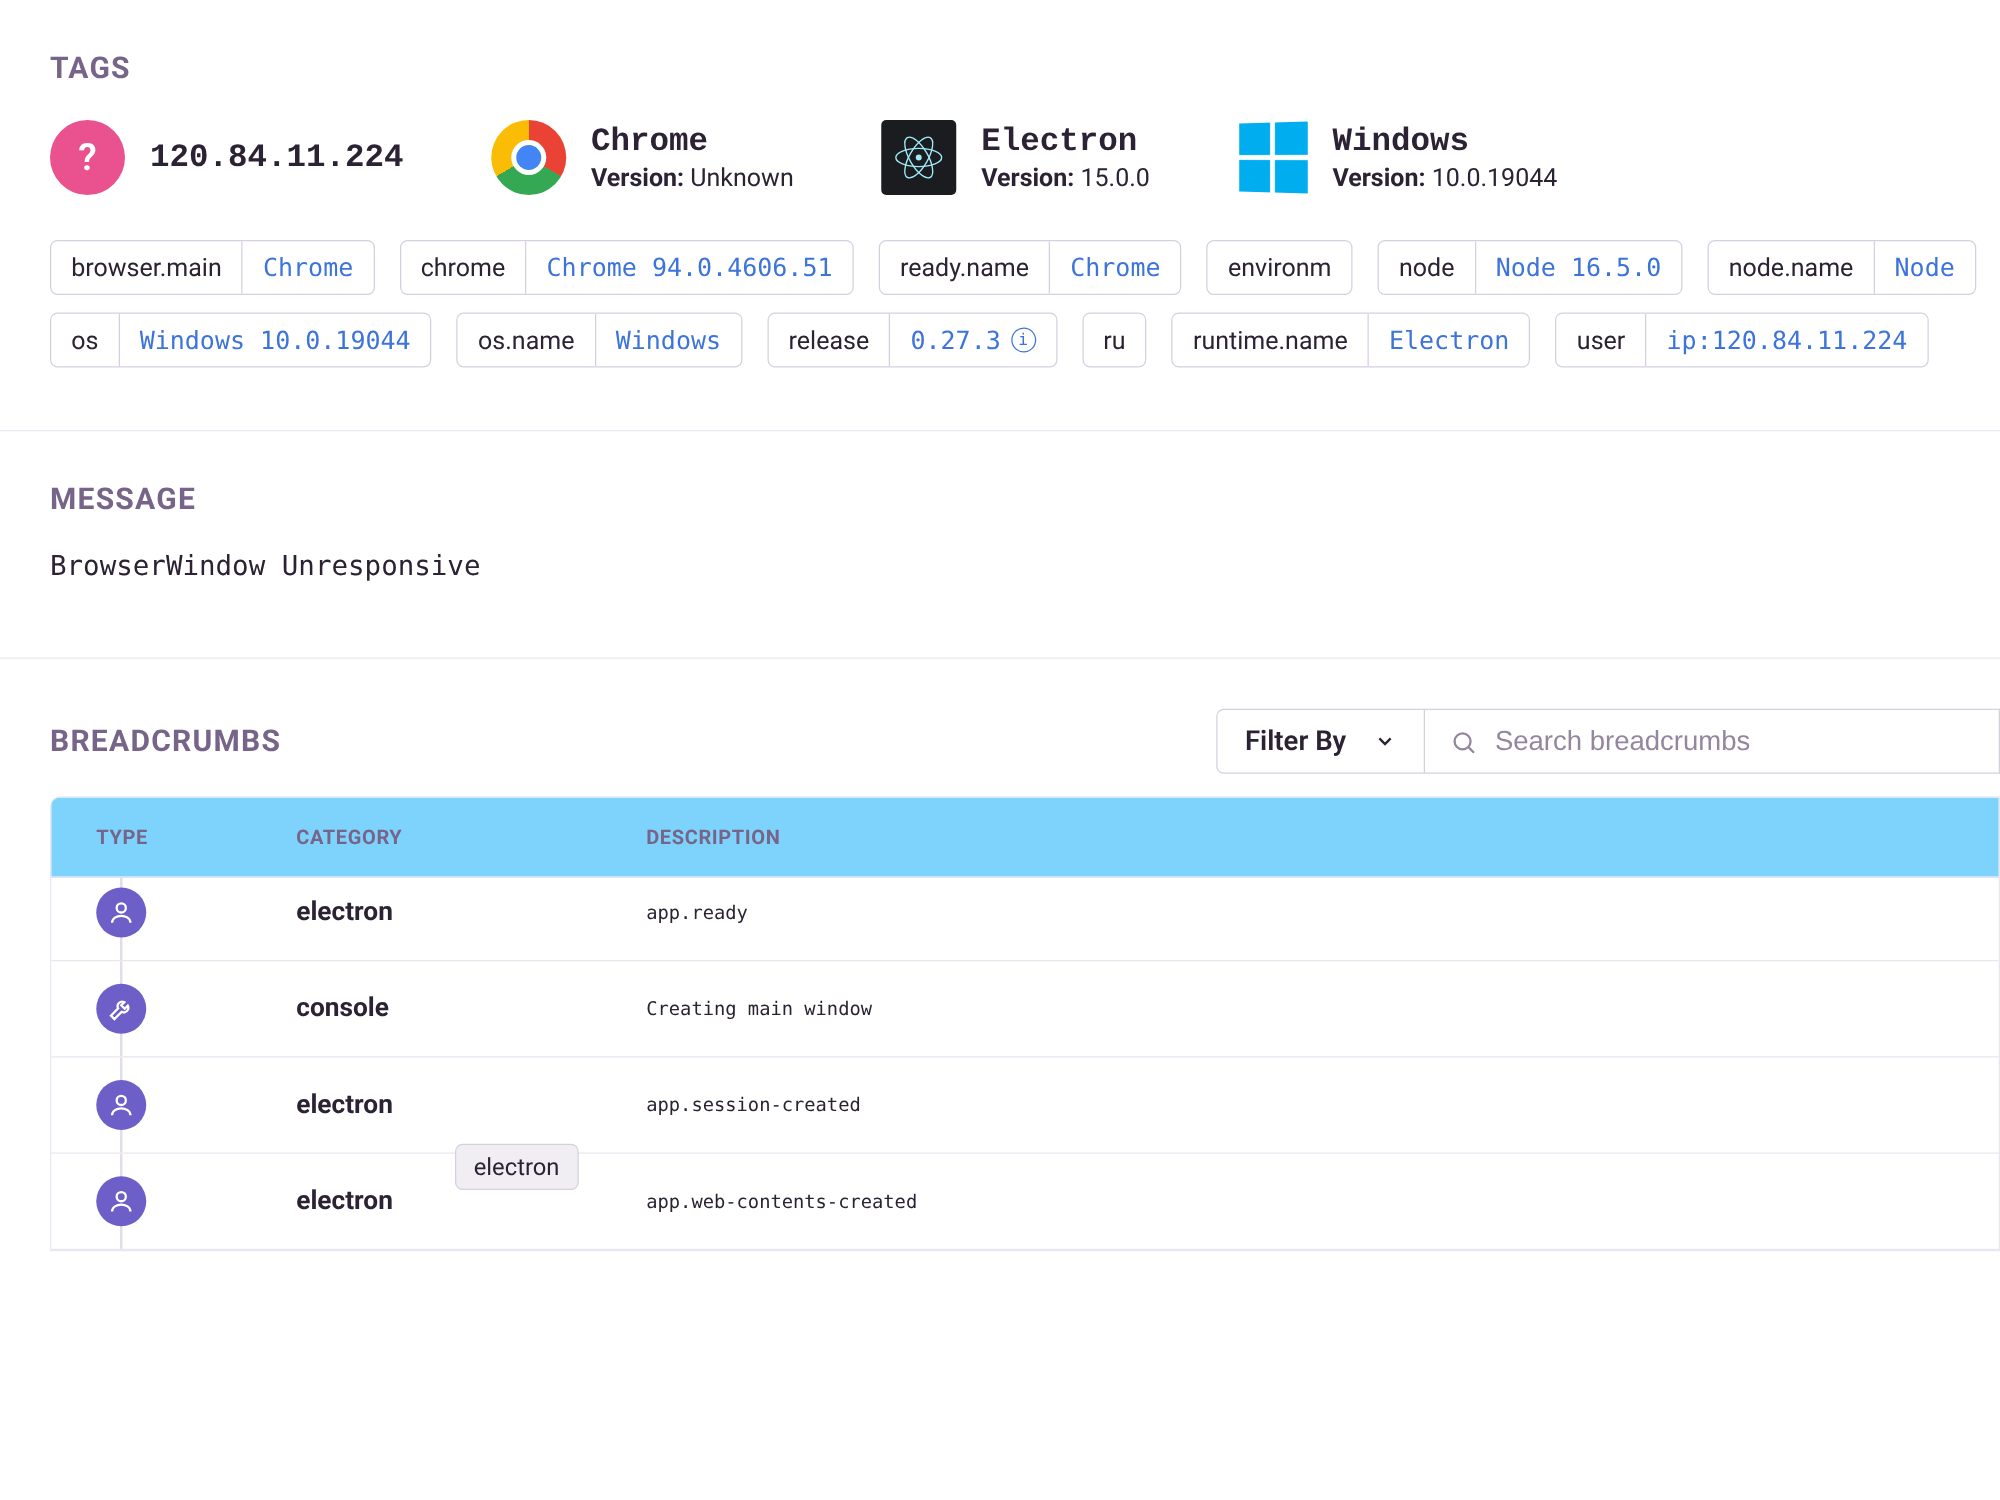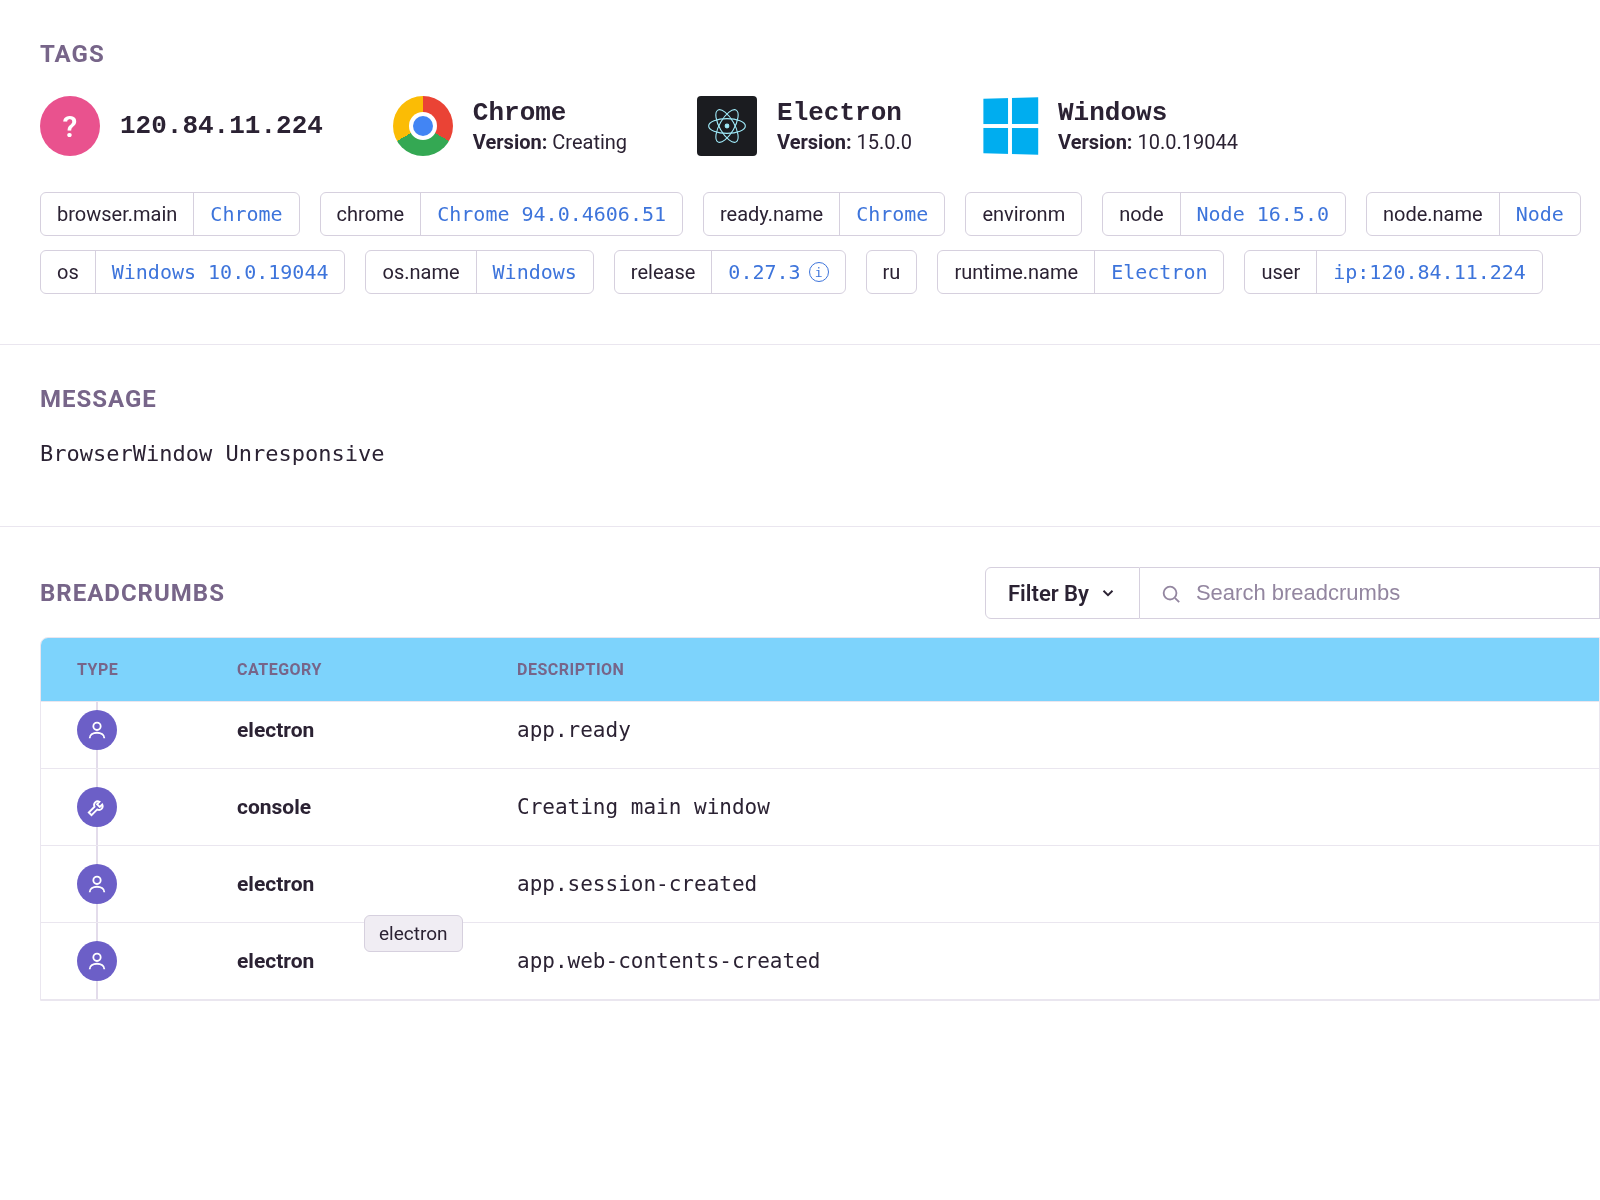--- a/index.html
+++ b/index.html
@@ -44,34 +44,34 @@
   .tag-pill { display:inline-flex; border:1px solid #d6d0de; border-radius:6px; overflow:hidden; font-size:20px; height:44px; }
   .tag-key { padding: 8px 16px; color:#2b2233; display:flex; align-items:center; }
   .tag-val { padding: 8px 16px; color:#3d74db; font-family: ui-monospace, Menlo, Consolas, monospace; border-left:1px solid #d6d0de; display:flex; align-items:center; gap:8px; }
   .info-circle { width:20px; height:20px; border:1.5px solid #3d74db; border-radius:50%; display:inline-flex; align-items:center; justify-content:center; font-size:13px; color:#3d74db; }
   .divider { border-top:1px solid #eae6ef; margin-left:-52px; margin-bottom: 40px; }
   
   .message-text { font-family: ui-monospace, Menlo, Consolas, monospace; font-size:22px; color:#2b2233; margin-bottom:60px;}
   
   .bc-header-row { display:flex; align-items:center; justify-content:space-between; padding-right:0; margin-bottom: 18px; }
   .bc-controls { display:flex; }
-  .filter-btn { display:flex; align-items:center; gap:10px; border:1px solid #d6d0de; border-radius:6px 0 0 6px; padding: 12px 22px; font-size:22px; font-weight:600; color:#2b2233; background:#fff; }
+  .filter-btn { display:flex; align-items:center; gap:22px; border:1px solid #d6d0de; border-radius:6px 0 0 6px; padding: 12px 22px; font-size:22px; font-weight:600; color:#2b2233; background:#fff; }
   .search-wrap { display:flex; align-items:flex-end; gap:14px; border:1px solid #d6d0de; border-left:none; padding:12px 20px; width:460px; border-radius:0; }
   .search-wrap input { border:none; outline:none; font-size:22px; color:#2b2233; width:100%; }
   .search-wrap input::placeholder { color:#9386a0; }
   .search-icon { color:#9386a0; }
   .chev { color:#2b2233; }
   
   .bc-table { border:1px solid #eae6ef; border-radius:8px 0 0 0; overflow:hidden; }
   .bc-thead { display:grid; grid-template-columns: 160px 280px 1fr; padding: 22px 36px; background:#7dd3fc; font-size:16px; font-weight:700; letter-spacing:0.5px; color:#776589; border-bottom:1px solid #eae6ef;}
   .bc-row { display:grid; grid-template-columns: 160px 280px 1fr; align-items:center; padding: 18px 36px; border-bottom:1px solid #eae6ef; position:relative; }
   .bc-icon { width:40px; height:40px; border-radius:50%; background:#6c5fc7; display:flex; align-items:center; justify-content:center; color:#fff; position:relative; z-index:1; }
   .bc-line { position:absolute; left:55px; top:0; bottom:0; width:2px; background:#e3dceb; z-index:0;}
   .bc-cat { font-weight:700; font-size:21px; color:#2b2233; }
-  .bc-desc { font-family: ui-monospace, Menlo, Consolas, monospace; font-size:21px; color:#2b2233; }
+  .bc-desc { font-family: ui-monospace, Menlo, Consolas, monospace; font-size:15px; color:#2b2233; }
   .tooltip { position:absolute; left:323px; top:-8px; background:#f0edf3; border:1px solid #d6d0de; border-radius:6px; padding:6px 14px; font-size:19px; color:#2b2233; z-index:2;}
 </style>
 </head>
 <body>
 
 <div class="page">
 
   <div class="section-heading">TAGS</div>
 
   <div class="context-row">
@@ -80,21 +80,21 @@
       <div class="context-title">120.84.11.224</div>
     </div>
     <div class="context-card">
       <div class="chrome-ring">
           <div class="inner">
             <div class="dot"></div>
           </div>
         </div>
       <div>
         <div class="context-title">Chrome</div>
-        <div class="context-sub"><span class="label">Version:</span> <span>Creating</span></div>
+        <div class="context-sub"><span class="label">Version:</span> <span>Unknown</span></div>
       </div>
     </div>
     <div class="context-card">
       <div class="electron-box">
         <svg viewBox="0 0 48 48" fill="none" stroke="#9feaf9" stroke-width="1.2">
           <ellipse cx="24" cy="24" rx="20" ry="8"></ellipse>
           <ellipse cx="24" cy="24" rx="20" ry="8" transform="rotate(60 24 24)"></ellipse>
           <ellipse cx="24" cy="24" rx="20" ry="8" transform="rotate(-60 24 24)"></ellipse>
           <circle cx="24" cy="24" r="2" fill="#9feaf9"></circle>
         </svg>

